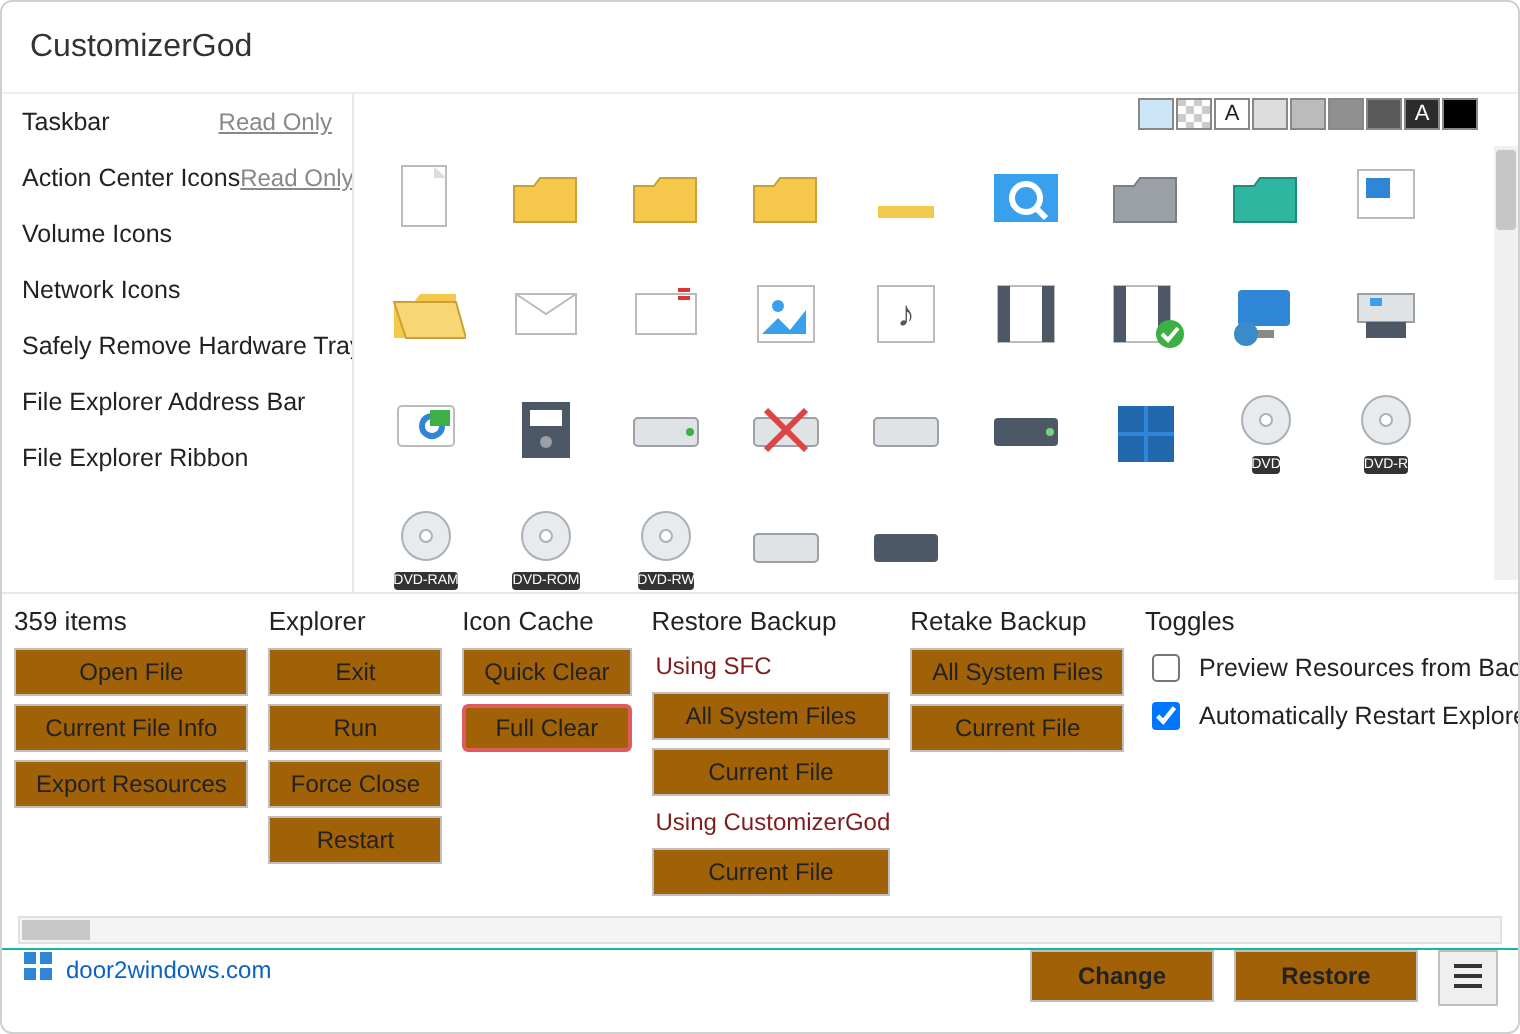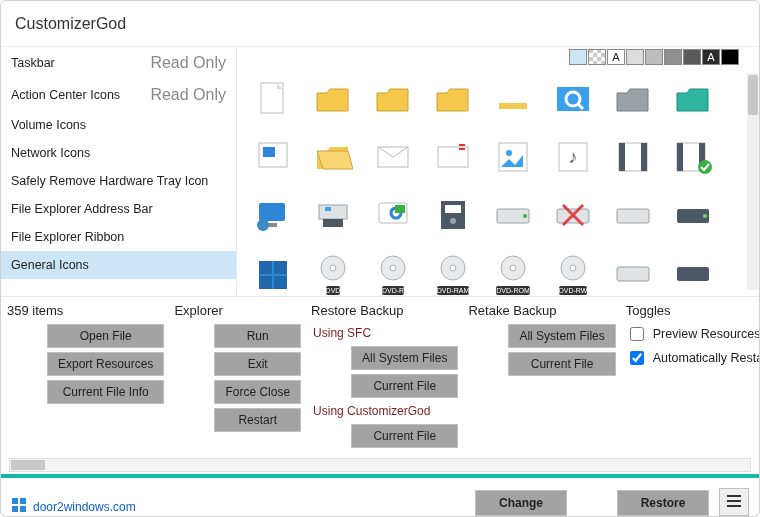--- a/index.html
+++ b/index.html
@@ -31,40 +31,41 @@
     border-bottom: 1px solid #eee;
     text-align: right;
   }
   .main {
     flex: 1;
     display: flex;
     min-height: 0;
     border-bottom: 1px solid #e8e8e8;
   }
   .sidebar {
-    width: 236px;
+    width: 176px;
     border-right: 1px solid #e8e8e8;
     overflow-y: auto;
     text-align: right;
   }
   .sidebar-item {
     display: flex;
     justify-content: space-between;
     align-items: center;
     padding: 7px 10px;
     font-size: 12.5px;
     cursor: pointer;
     white-space: nowrap;
   }
   .sidebar-item.selected {
     background: #cde6f7;
   }
   .sidebar-item .ro {
     color: #888;
-    font-size: 16px;
+    font-size: 12px;
+    text-decoration: underline;
   }
   .content {
     flex: 1;
     display: flex;
     flex-direction: column;
     min-width: 0;
   }
   .swatches {
     height: 20px;
     display: flex;
@@ -112,43 +113,42 @@
     padding: 6px 20px 4px 6px;
     overflow: hidden;
   }
   .panel { display:flex; flex-direction:column; gap:4px; }
   .panel-title { font-size: 13px; color:#222; margin-bottom:2px; white-space:nowrap; }
   .panel-sub { font-size: 12px; color:#7f1d1d; margin:2px 0 2px 2px; white-space:nowrap;}
   .btn {
     display:inline-block;
     min-width: 80px;
     padding: 4px 10px;
-    background: #a3a3a3;
+    background: #a16207;
     border: 1px solid #bfbfbf;
     text-align: center;
     font-size: 12px;
     cursor: pointer;
     white-space:nowrap;
-    margin-left:40px;
   }
   .btn.highlight { border: 2px solid #e05c5c; padding:3px 9px; border-radius:3px;}
   .check { display:flex; align-items:center; gap:6px; font-size:12.5px; white-space:nowrap;}
   .check input { width:14px; height:14px; }
   .hscrollbar {
     height: 14px; margin:6px 8px 2px 8px;
     border:1px solid #e0e0e0; background:#f4f4f4; position:relative;
   }
   .hscrollbar .hthumb{
     position:absolute; top:1px; bottom:1px; left:1px; width:34px;
     background:#c8c8c8;
   }
   .footer {
     height: 42px;
-    border-top: 4px solid #14b8a6;
-    display:flex; align-items:flex-end; padding:0 10px; gap:10px;
+    border-top: 1px solid #14b8a6;
+    display:flex; align-items:flex-start; padding:0 10px; gap:10px;
   }
   .footer .link { color:#0a62c4; display:flex; align-items:center; gap:6px; cursor:pointer;}
   .footer .spacer{flex:1;}
   .footer .fbtn { min-width:92px; padding:5px 12px;font-weight:bold; }
   .menu-btn {
     width:30px; height:28px; border:1px solid #bfbfbf; background:#efefef;
     display:flex; align-items:center; justify-content:center; cursor:pointer;
   }
 </style>
 </head>
@@ -178,23 +178,20 @@
           <span>Network Icons</span>
         </div>
         <div class="sidebar-item">
           <span>Safely Remove Hardware Tray Icon</span>
         </div>
         <div class="sidebar-item">
           <span>File Explorer Address Bar</span>
         </div>
         <div class="sidebar-item">
           <span>File Explorer Ribbon</span>
-        </div>
-        <div class="sidebar-item selected">
-          <span>General Icons</span>
         </div>
       </div>
 
     <div class="content">
       <div class="swatches" id="swatches">
           <div class="sw" style="background: rgb(205, 230, 247);"></div>
           <div class="sw" style="background: repeating-conic-gradient(rgb(204, 204, 204) 0deg, rgb(204, 204, 204) 25%, rgb(255, 255, 255) 0deg, rgb(255, 255, 255) 50%) 0px center / 8px 8px;"></div>
           <div class="sw" style="background: rgb(255, 255, 255);">A</div>
           <div class="sw" style="background: rgb(220, 220, 220);"></div>
           <div class="sw" style="background: rgb(188, 188, 188);"></div>
@@ -415,32 +412,37 @@
           <div class="thumb"></div>
         </div>
       </div>
     </div>
   </div>
 
   <div class="panels">
     <div class="panel">
       <div class="panel-title">359 items</div>
       <div class="btn">Open File</div>
+      <div class="btn">Current File Info</div>
       <div class="btn">Export Resources</div>
-      <div class="btn">Current File Info</div>
     </div>
 
     <div class="panel">
       <div class="panel-title">Explorer</div>
+      <div class="btn">Exit</div>
       <div class="btn">Run</div>
-      <div class="btn">Exit</div>
       <div class="btn">Force Close</div>
       <div class="btn">Restart</div>
     </div>
 
+    <div class="panel">
+      <div class="panel-title">Icon Cache</div>
+      <div class="btn">Quick Clear</div>
+      <div class="btn highlight">Full Clear</div>
+    </div>
 
     <div class="panel">
       <div class="panel-title">Restore Backup</div>
       <div class="panel-sub">Using SFC</div>
       <div class="btn">All System Files</div>
       <div class="btn">Current File</div>
       <div class="panel-sub">Using CustomizerGod</div>
       <div class="btn">Current File</div>
     </div>
 

